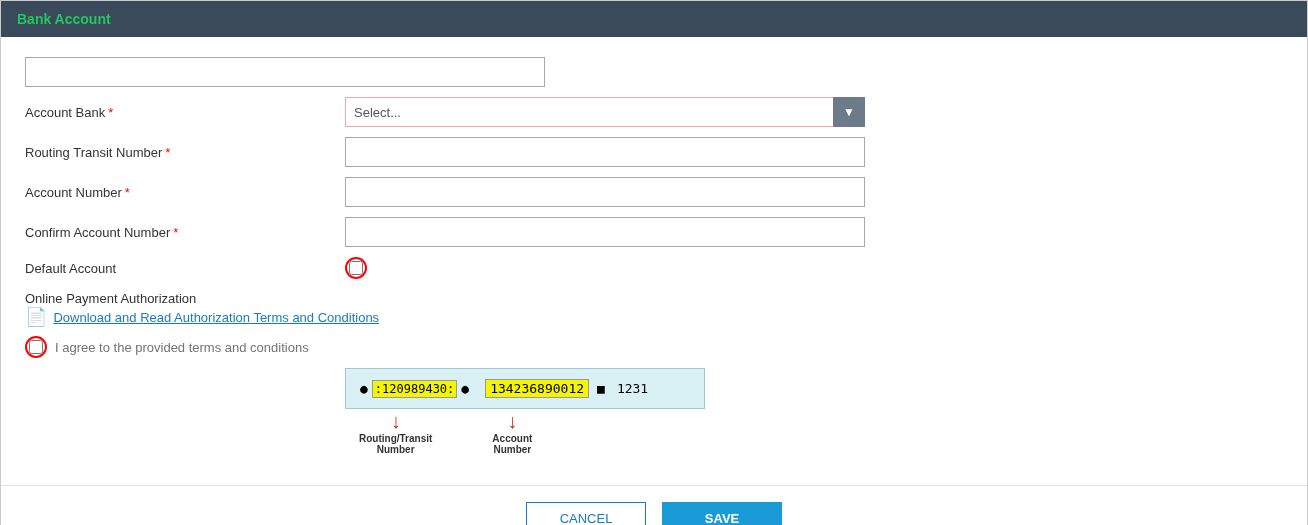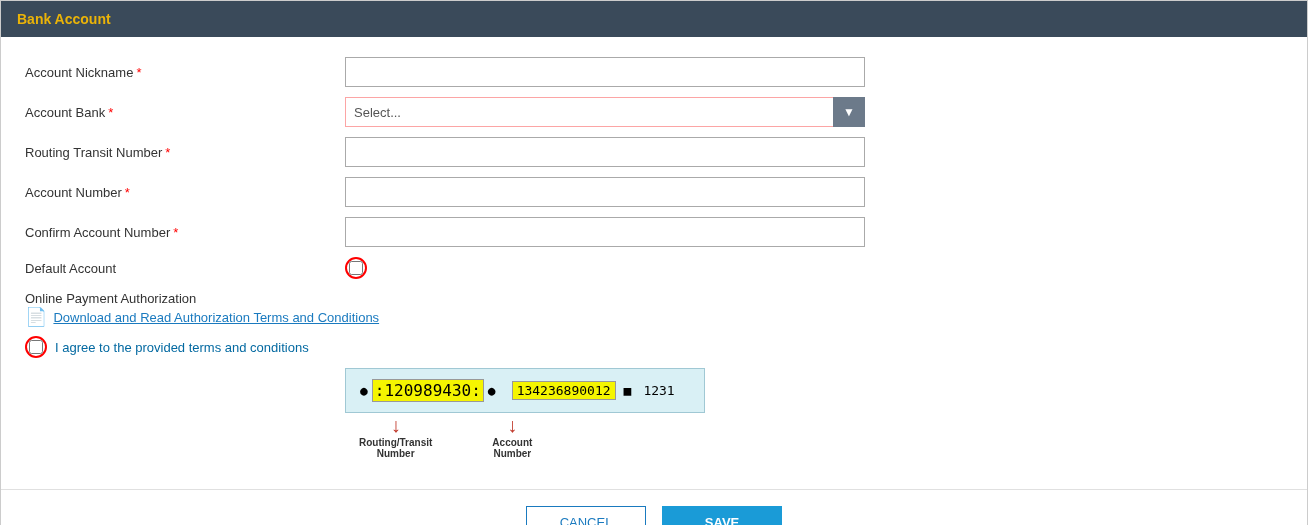--- a/index.html
+++ b/index.html
@@ -13,21 +13,21 @@
       min-height: 100vh;
     }
     .modal {
       width: 1308px;
       background: #fff;
       border: 1px solid #ccc;
       box-shadow: 0 2px 10px rgba(0,0,0,0.2);
     }
     .modal-header {
       background: #3a4a5a;
-      color: #eab308;
+      color: #22c55e;
       padding: 10px 16px;
       font-size: 14px;
       font-weight: bold;
     }
     .modal-body {
       padding: 20px 24px 10px 24px;
     }
     .form-row {
       display: flex;
       align-items: center;
@@ -162,21 +162,21 @@
       justify-content: center;
       flex-shrink: 0;
     }
     .agree-checkbox-circle input[type="checkbox"] {
       width: 14px;
       height: 14px;
       cursor: pointer;
     }
     .agree-text {
       font-size: 13px;
-      color: #0369a1;
+      color: #737373;
     }
     .check-diagram {
       margin-left: 320px;
       margin-top: 10px;
       margin-bottom: 10px;
       width: 360px;
     }
     .check-image {
       background: #d9f0f5;
       border: 1px solid #a0c8d4;
@@ -203,21 +203,21 @@
     .check-numbers-row {
       display: flex;
       align-items: center;
       gap: 4px;
       font-size: 13px;
     }
     .routing-num {
       background: #f5f500;
       padding: 1px 2px;
       font-family: monospace;
-      font-size: 16px;
+      font-size: 12px;
       border: 1px solid #999;
     }
     .account-num {
       background: #f5f500;
       padding: 1px 4px;
       font-family: monospace;
       font-size: 13px;
       border: 1px solid #999;
     }
     .check-symbol {
@@ -280,23 +280,20 @@
 </head>
 <body>
 
 <div class="modal">
   <div class="modal-header">
     <span>Bank Account</span>
   </div>
   <div class="modal-body">
 
     <div class="form-row">
-      <div class="form-label">
-        <span>Account Nickname</span><span class="required">*</span>
-      </div>
       <input class="form-input" type="text" style="">
     </div>
 
     <div class="form-row">
       <div class="form-label">
         <span>Account Bank</span><span class="required">*</span>
       </div>
       <div class="select-wrapper">
         <select class="form-select">
           <option value="">Select...</option>

